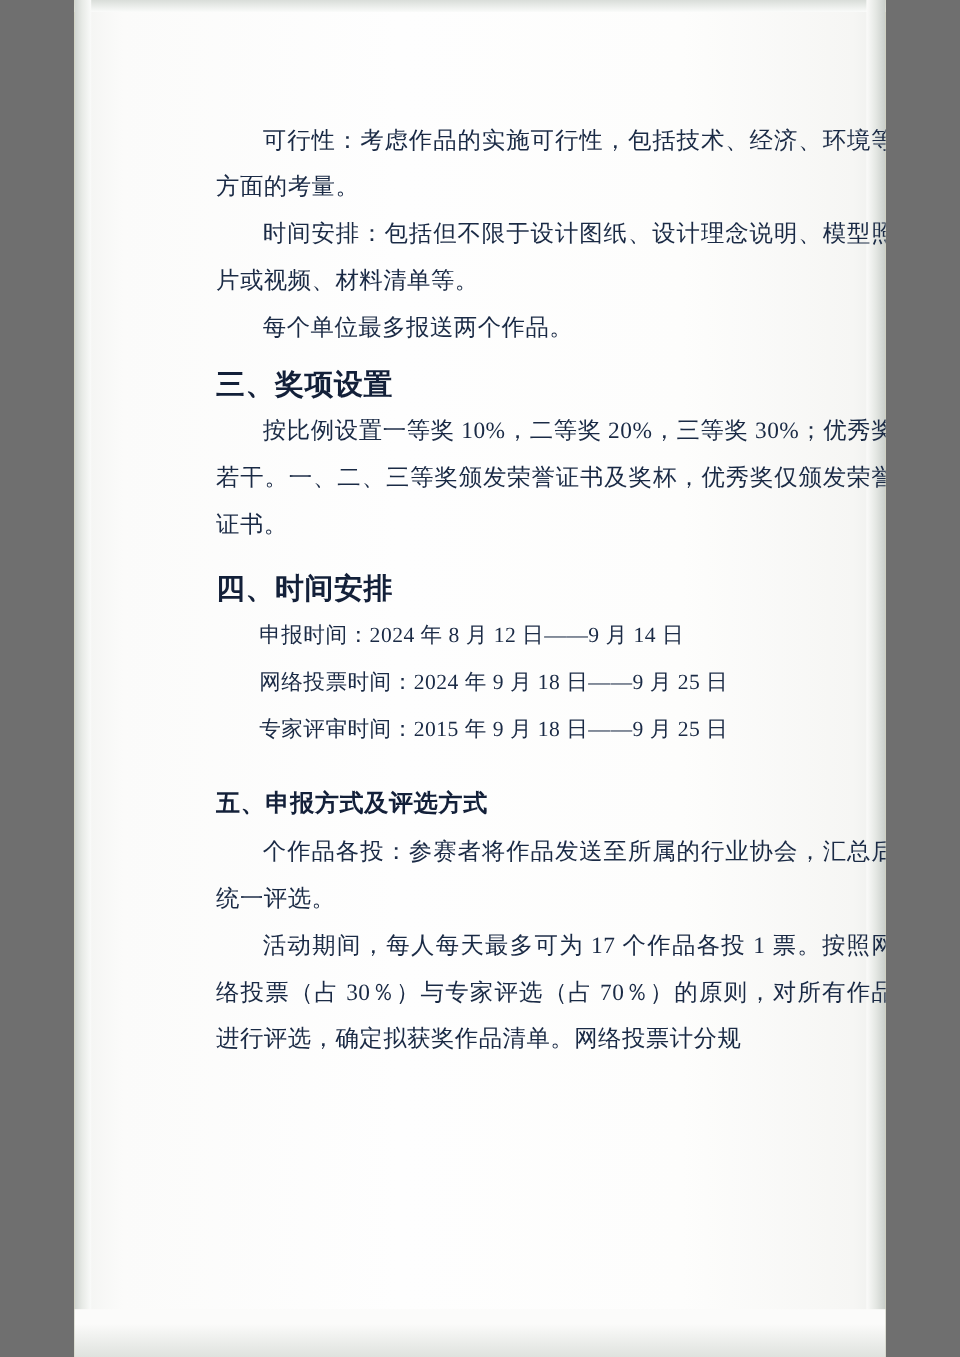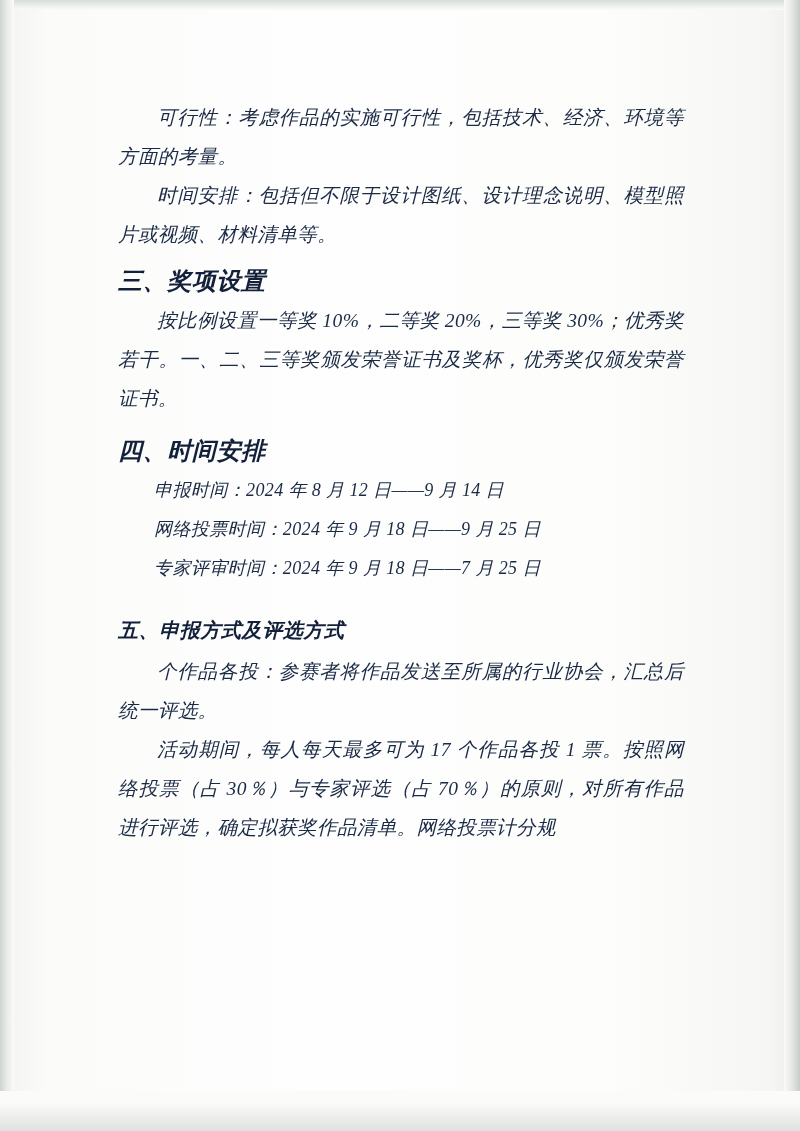--- a/index.html
+++ b/index.html
@@ -5,27 +5,26 @@
   html, body {
     margin: 0;
     padding: 0;
     background: #6f6f6f;
   }
   body {
     font-family: "Liberation Serif", "DejaVu Serif", serif;
   }
   .page {
     position: relative;
-    width: 800px;
+    width: 676px;
     height: 1131px;
     margin: 0 auto;
     background: #fef9c3;
     overflow: hidden;
     box-sizing: border-box;
-    font-style: italic;
   }
   
   .page-bg {
     position: absolute;
     inset: 0;
     background:
       linear-gradient(90deg, #f2f3f1 0%, #fbfbfa 6%, #fefefe 40%, #fdfdfc 75%, #f6f6f4 96%, #eceeec 100%);
     pointer-events: none;
   }
   .edge-left {
@@ -108,36 +107,37 @@
   <div class="edge-left"></div>
   <div class="edge-right"></div>
   <div class="edge-bottom"></div>
 
   <div class="content">
 
     <p class="para">可行性：考虑作品的实施可行性，包括技术、经济、环境等方面的考量。</p>
 
     <p class="para">时间安排：包括但不限于设计图纸、设计理念说明、模型照片或视频、材料清单等。</p>
 
+    <p class="para">每个单位最多报送两个作品。</p>
 
     <div class="gap-s"></div>
 
     <h2 class="heading">三、奖项设置</h2>
 
     <p class="para">按比例设置一等奖 10%，二等奖 20%，三等奖 30%；优秀奖若干。一、二、三等奖颁发荣誉证书及奖杯，优秀奖仅颁发荣誉证书。</p>
 
     <div class="gap-m"></div>
 
     <h2 class="heading">四、时间安排</h2>
 
     <p class="subline">申报时间：2024 年 8 月 12 日——9 月 14 日</p>
 
     <p class="subline">网络投票时间：2024 年 9 月 18 日——9 月 25 日</p>
 
-    <p class="subline">专家评审时间：2024 年 9 月 18 日——7 月 25 日</p>
+    <p class="subline">专家评审时间：2015 年 9 月 18 日——9 月 25 日</p>
 
     <div class="gap-l"></div>
 
     <h2 class="heading big">五、申报方式及评选方式</h2>
 
     <p class="para">个作品各投：参赛者将作品发送至所属的行业协会，汇总后统一评选。</p>
 
 
     <p class="para">活动期间，每人每天最多可为 17 个作品各投 1 票。按照网络投票（占 30％）与专家评选（占 70％）的原则，对所有作品进行评选，确定拟获奖作品清单。网络投票计分规</p>
 

